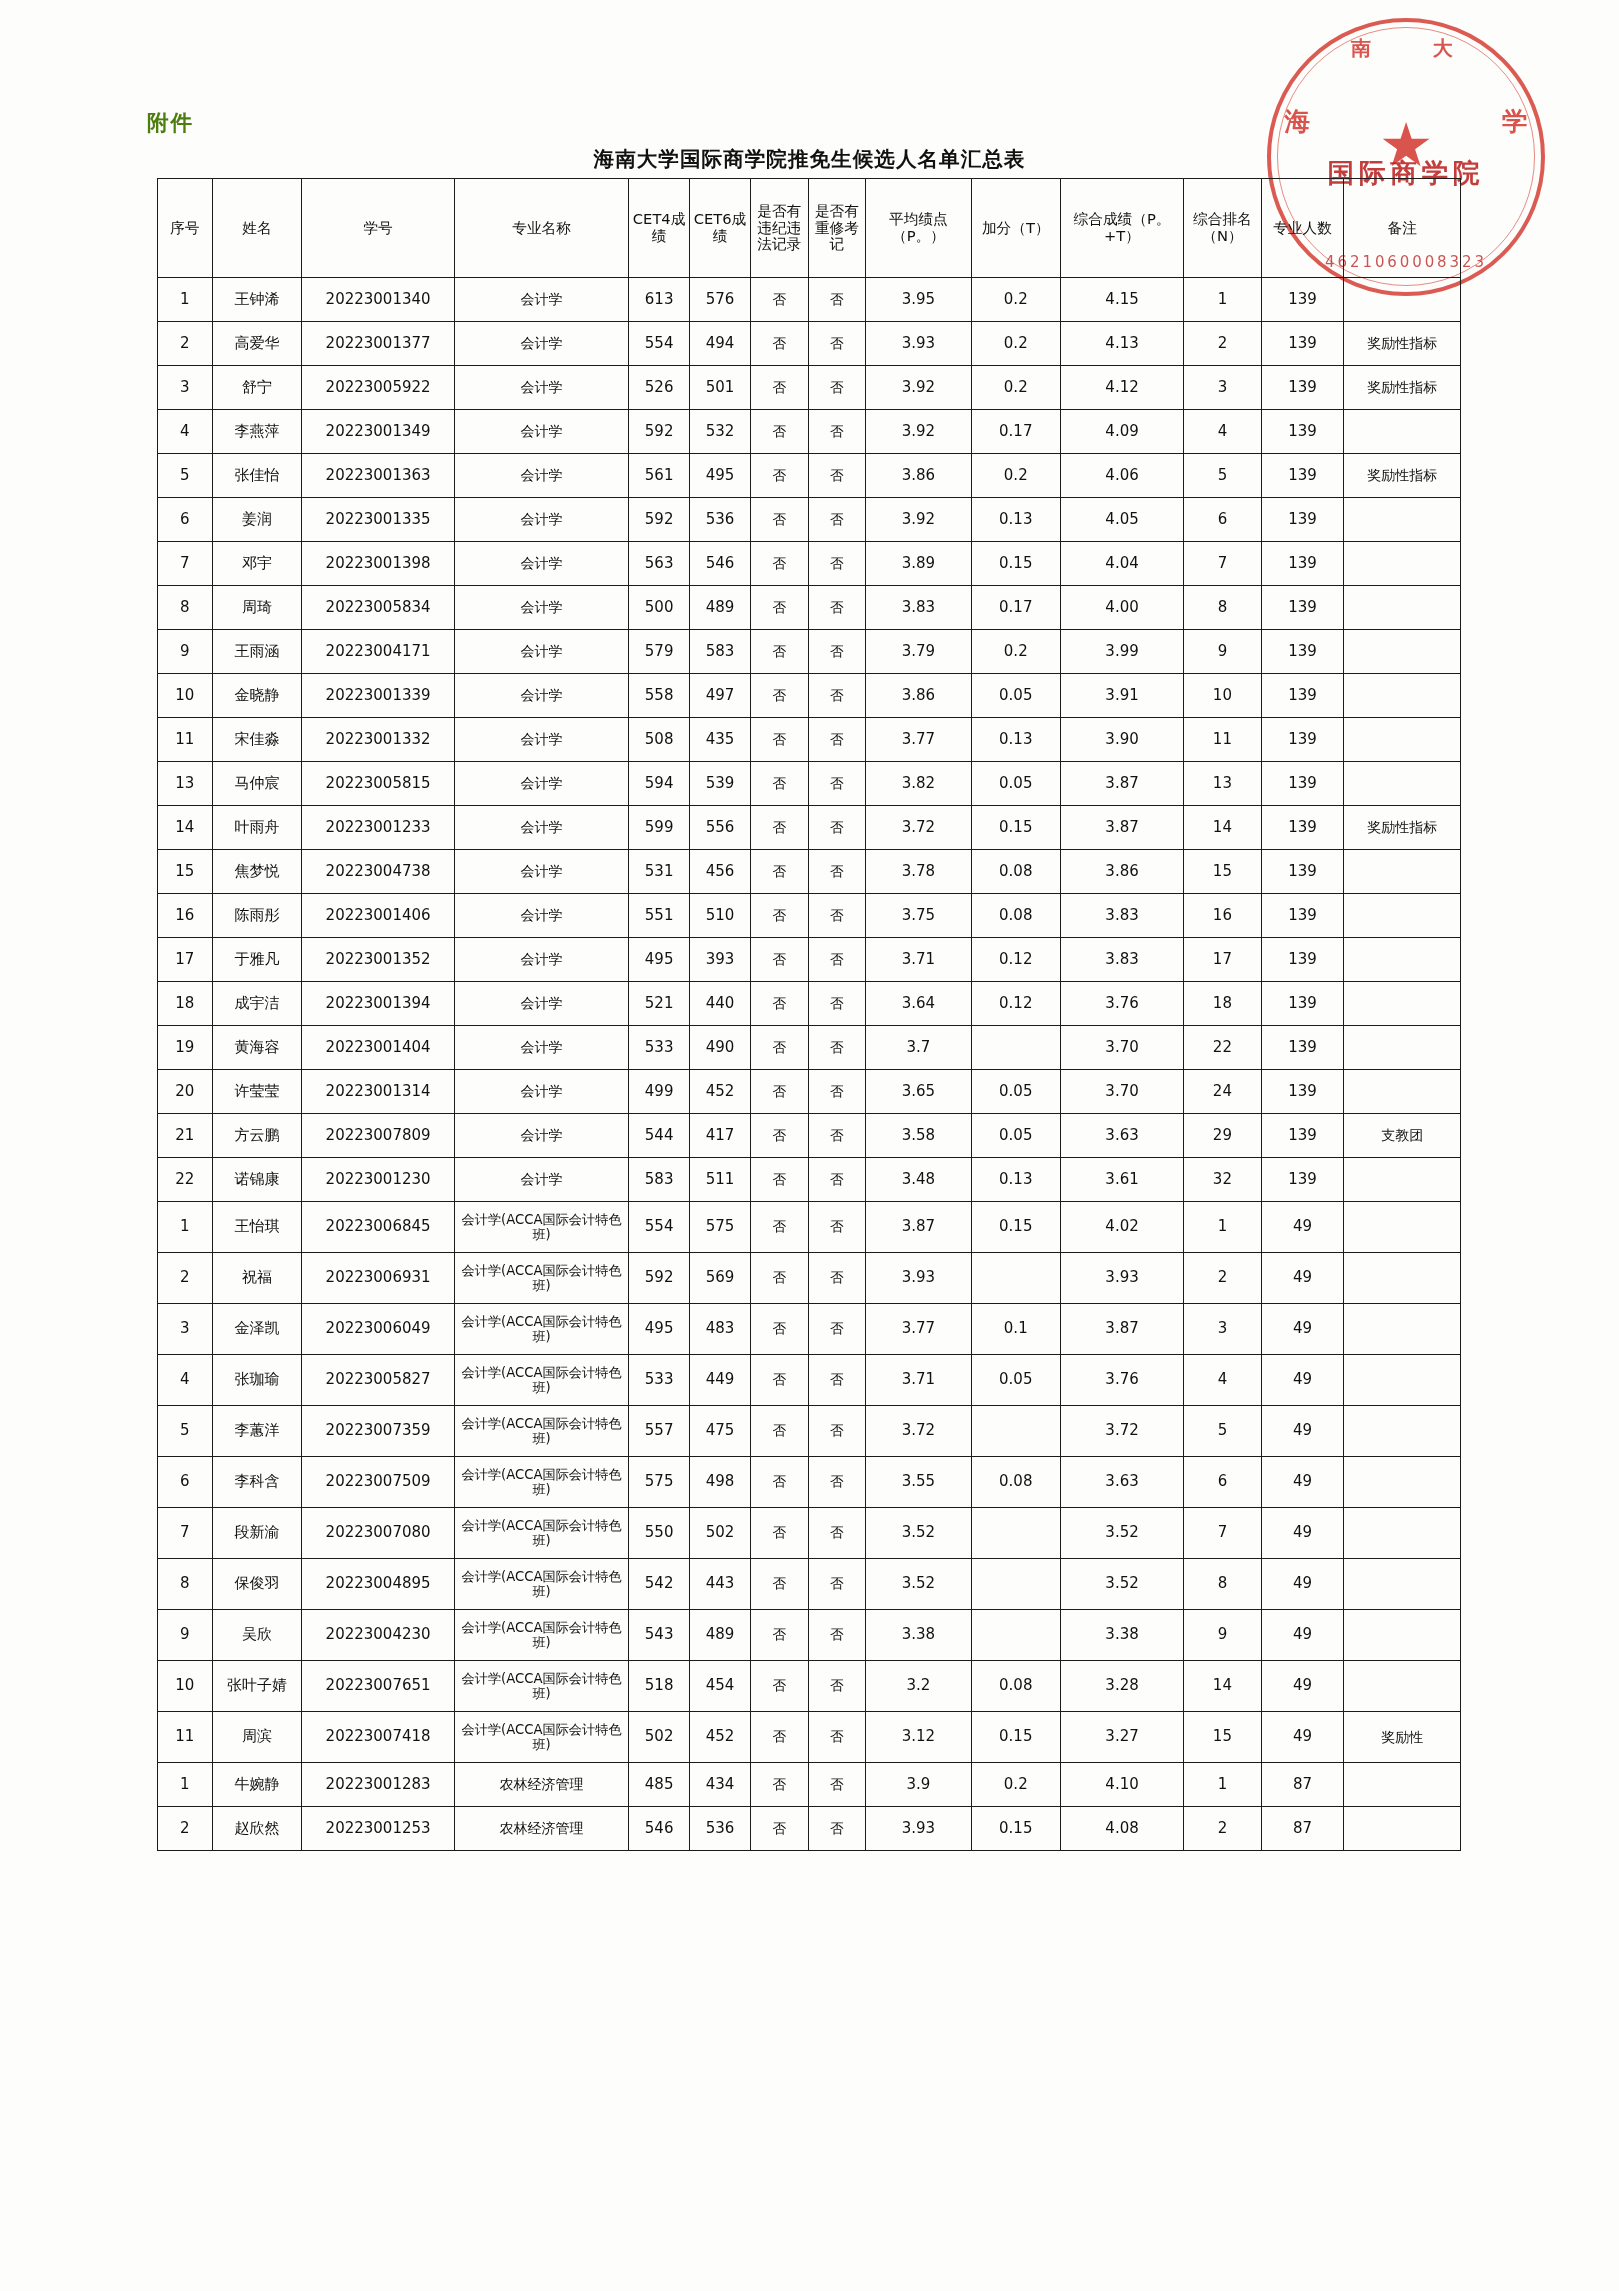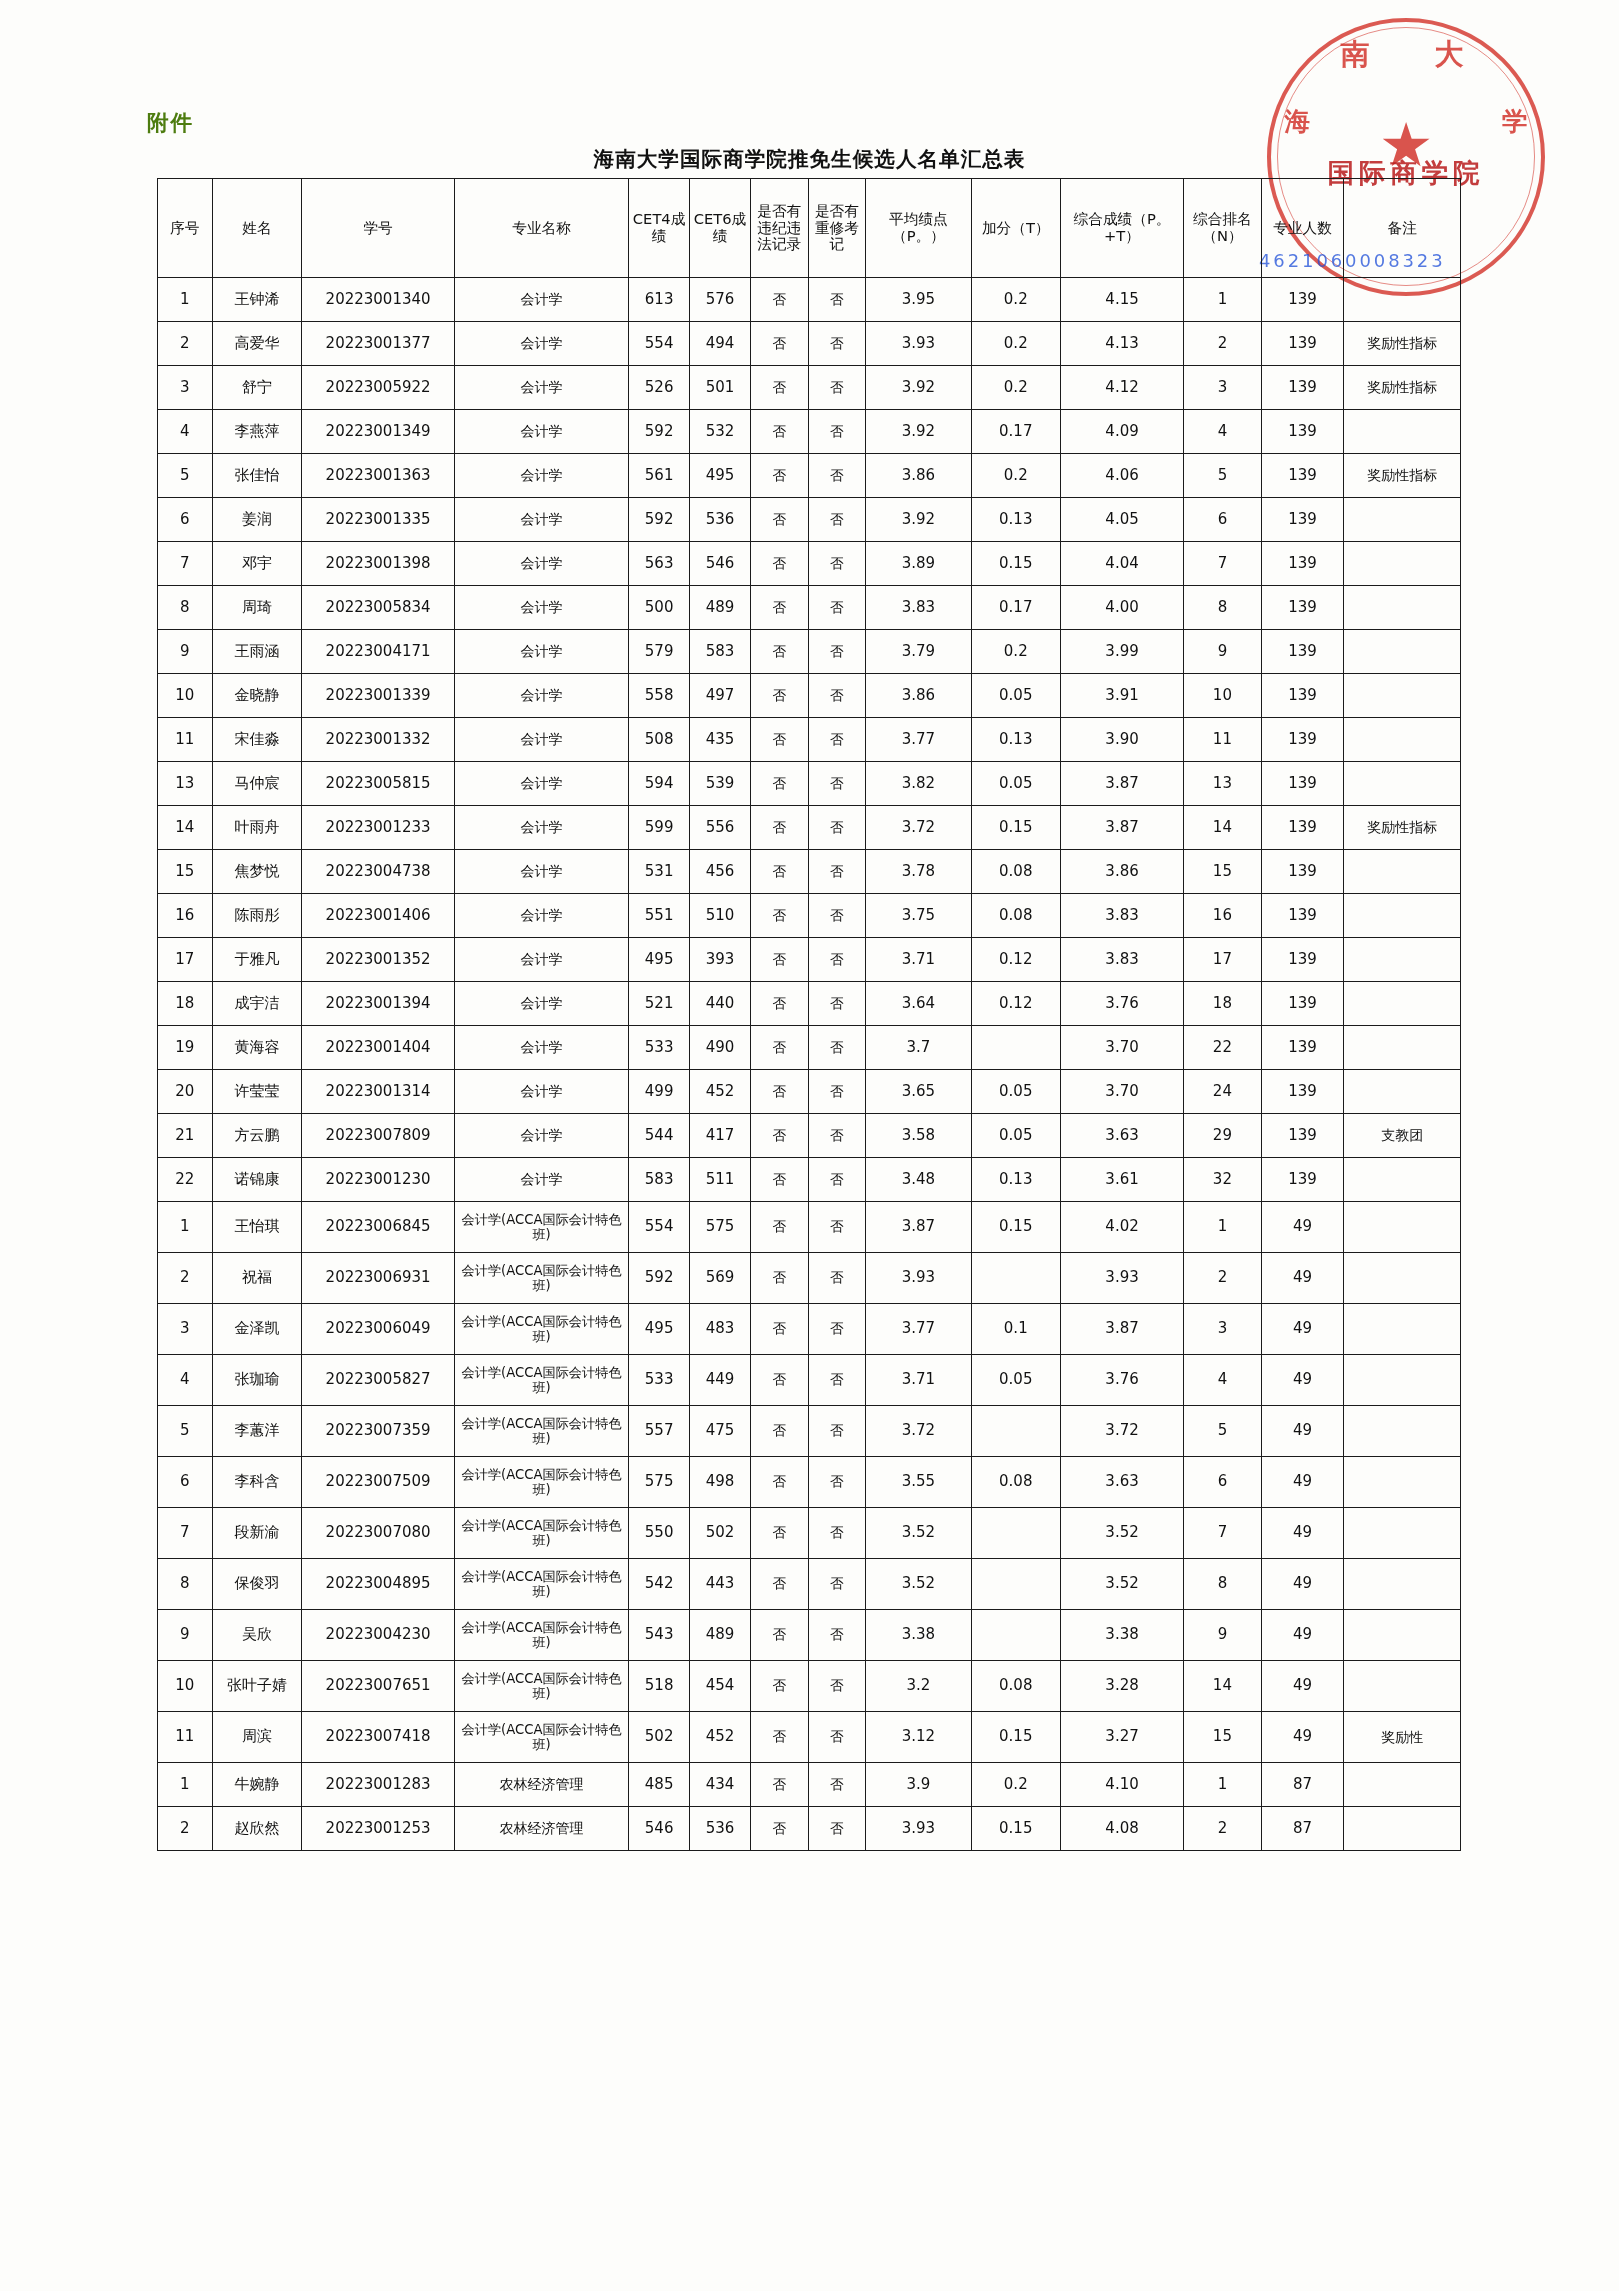--- a/index.html
+++ b/index.html
@@ -75,21 +75,21 @@
     opacity: 0.8;
     line-height: 1;
   }
   .seal .top-text {
     position: absolute;
     left: 0; right: 8px;
     top: 25.5px;
     text-align: center;
     color: #d12b22;
     opacity: 0.8;
-    font-size: 29px;
+    font-size: 20px;
     letter-spacing: 27.4px;
     text-indent: 27.4px;
     font-family: "DejaVu Sans", sans-serif;
     font-weight: 700;
   }
   .seal .mid-text {
     position: absolute;
     left: 0; right: 0;
     top: 145px;
     text-align: center;
@@ -97,24 +97,24 @@
     opacity: 0.85;
     font-size: 26.5px;
     letter-spacing: 4.9px;
     font-family: "DejaVu Sans", sans-serif;
     font-weight: 700;
   }
   .seal .bottom-text {
     position: absolute;
     left: 0; right: 0;
     bottom: 33px;
-    text-align: left;
-    color: #1d4ed8;
+    text-align: center;
+    color: #b91c1c;
     opacity: 0.75;
-    font-size: 18px;
+    font-size: 15px;
     letter-spacing: 2.9px;
     font-family: "DejaVu Sans", sans-serif;
   }
   .seal .side-l, .seal .side-r {
     position: absolute;
     top: 94px;
     color: #d12b22;
     opacity: 0.8;
     font-size: 25.5px;
     font-family: "DejaVu Sans", sans-serif;

